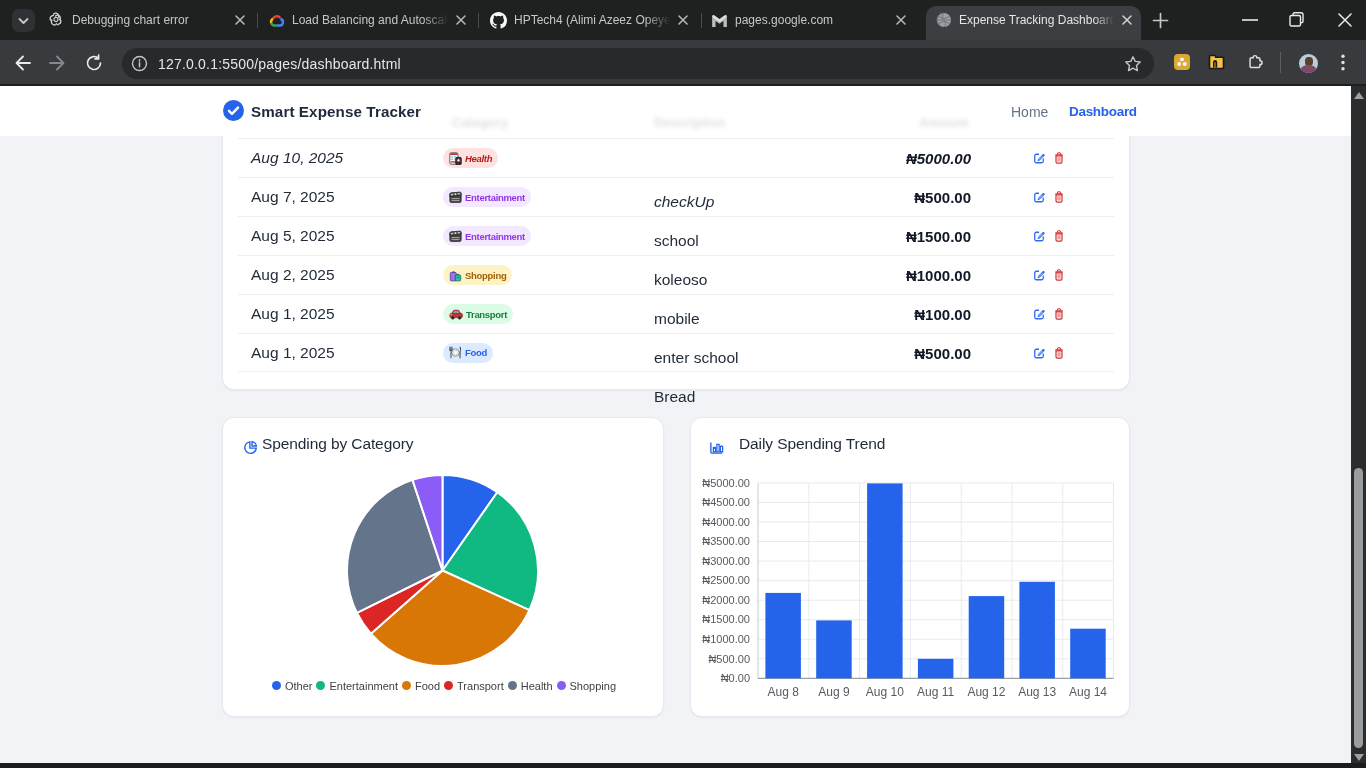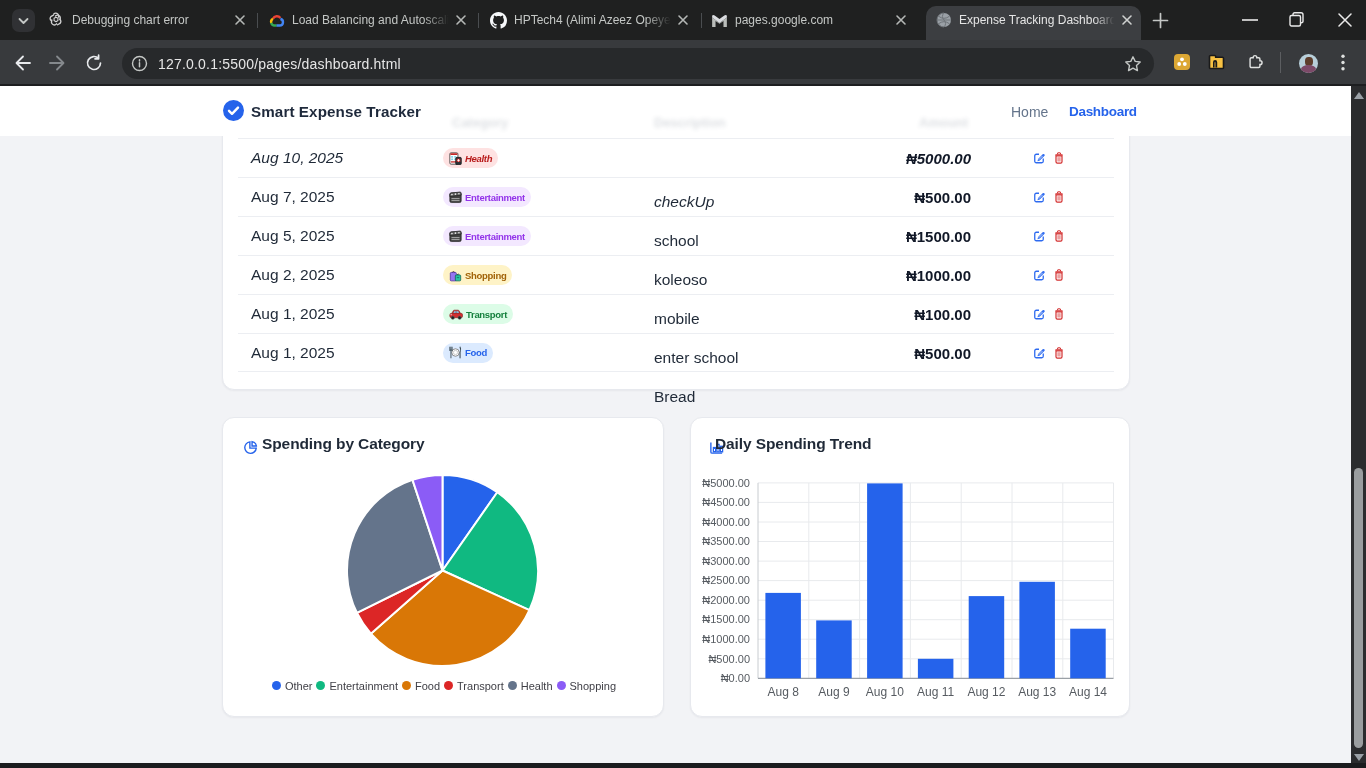--- a/index.html
+++ b/index.html
@@ -21,21 +21,21 @@
   .card { position:absolute; background:#fff; border:1px solid #e7e9ee; border-radius:12px; box-shadow:0 1px 2px rgba(16,24,40,.05); }
 
   .row { position:absolute; left:16px; width:876px; height:39px; border-top:1px solid #eceef2; }
   .date { position:absolute; left:13px; top:50%; transform:translateY(-50%); font-size:15.5px; color:#1f2937; }
   .desc { position:absolute; left:416px; top:50%; transform:translateY(-50%); font-size:15.5px; color:#1f2937;margin-top:44px; }
   .amt  { position:absolute; right:143px; top:50%; transform:translateY(-50%); font-size:15px; font-weight:bold; color:#111827; }
   .chip { position:absolute; left:205px; top:50%; transform:translateY(-50%); height:20px; border-radius:10px; display:flex; align-items:center; padding:0 6px 0 6px; font-size:9.5px; font-weight:bold; letter-spacing:-0.3px; }
   .chip svg { margin-right:3px; }
   .acts { position:absolute; left:795px; top:50%; transform:translateY(-50%); display:flex; gap:8px; }
 
-  .ctitle { position:absolute; font-size:15.5px; font-weight:bold; color:#1f2937; letter-spacing:-0.1px; }
+  .ctitle { position:absolute; font-size:15.5px; font-weight:normal; color:#1f2937; letter-spacing:-0.1px; }
 </style>
 </head>
 <body>
 
 <div id="tabbar">
 
   <div class="abs" style="left:12px; top:9px; width:23px; height:23px; border-radius:7px; background:#303134;">
     <svg width="23" height="23" viewBox="0 0 23 23">
         <path d="M7.5 10 l4 4 l4-4" stroke="#c4c7c5" stroke-width="1.8" fill="none" stroke-linecap="round" stroke-linejoin="round"></path>
       </svg>
@@ -399,21 +399,21 @@
       <span style="display:flex; align-items:center; gap:4px;"><i style="width:9px;height:9px;border-radius:50%;background:#8b5cf6;"></i>Shopping</span>
     </div>
   </div>
   <div class="card" id="barcard" style="left:690px; top:330.5px; width:440px; height:300px; z-index:5;">
     <svg class="abs" style="left:18px; top:22px;" width="15" height="15" viewBox="0 0 24 24">
         <path d="M3 4 v15 a2 2 0 0 0 2 2 h16" fill="none" stroke="#2563eb" stroke-width="2.2"></path>
         <rect x="7" y="12" width="3.6" height="7" fill="none" stroke="#2563eb" stroke-width="2"></rect>
         <rect x="12.6" y="7" width="3.6" height="12" fill="none" stroke="#2563eb" stroke-width="2"></rect>
         <rect x="18.2" y="10" width="3.6" height="9" fill="none" stroke="#2563eb" stroke-width="2"></rect>
       </svg>
-    <span class="ctitle" style="left:24px; top:17.5px;">Daily Spending Trend</span>
+    <span class="ctitle" style="left:48px; top:17.5px;">Daily Spending Trend</span>
     <svg class="abs" style="left:0; top:0;" width="440" height="300" viewBox="0 0 440 300" font-family="Liberation Sans, sans-serif">
 
       <g stroke="#e8eaed" stroke-width="1">
         <path d="M67 64.9 H422.5 M67 84.4 H422.5 M67 104 H422.5 M67 123.5 H422.5 M67 143.1 H422.5 M67 162.6 H422.5 M67 182.2 H422.5 M67 201.7 H422.5 M67 221.2 H422.5 M67 240.8 H422.5"></path>
         <path d="M117.8 64.9 V260.3 M168.6 64.9 V260.3 M219.4 64.9 V260.3 M270.2 64.9 V260.3 M321 64.9 V260.3 M371.8 64.9 V260.3 M422.5 64.9 V260.3"></path>
       </g>
       <path d="M67 64.9 V260.3" stroke="#c8ccd0" stroke-width="1"></path>
       <path d="M67 260.3 H422.5" stroke="#9aa0a6" stroke-width="1.2"></path>
 
       <g fill="#2563eb">

